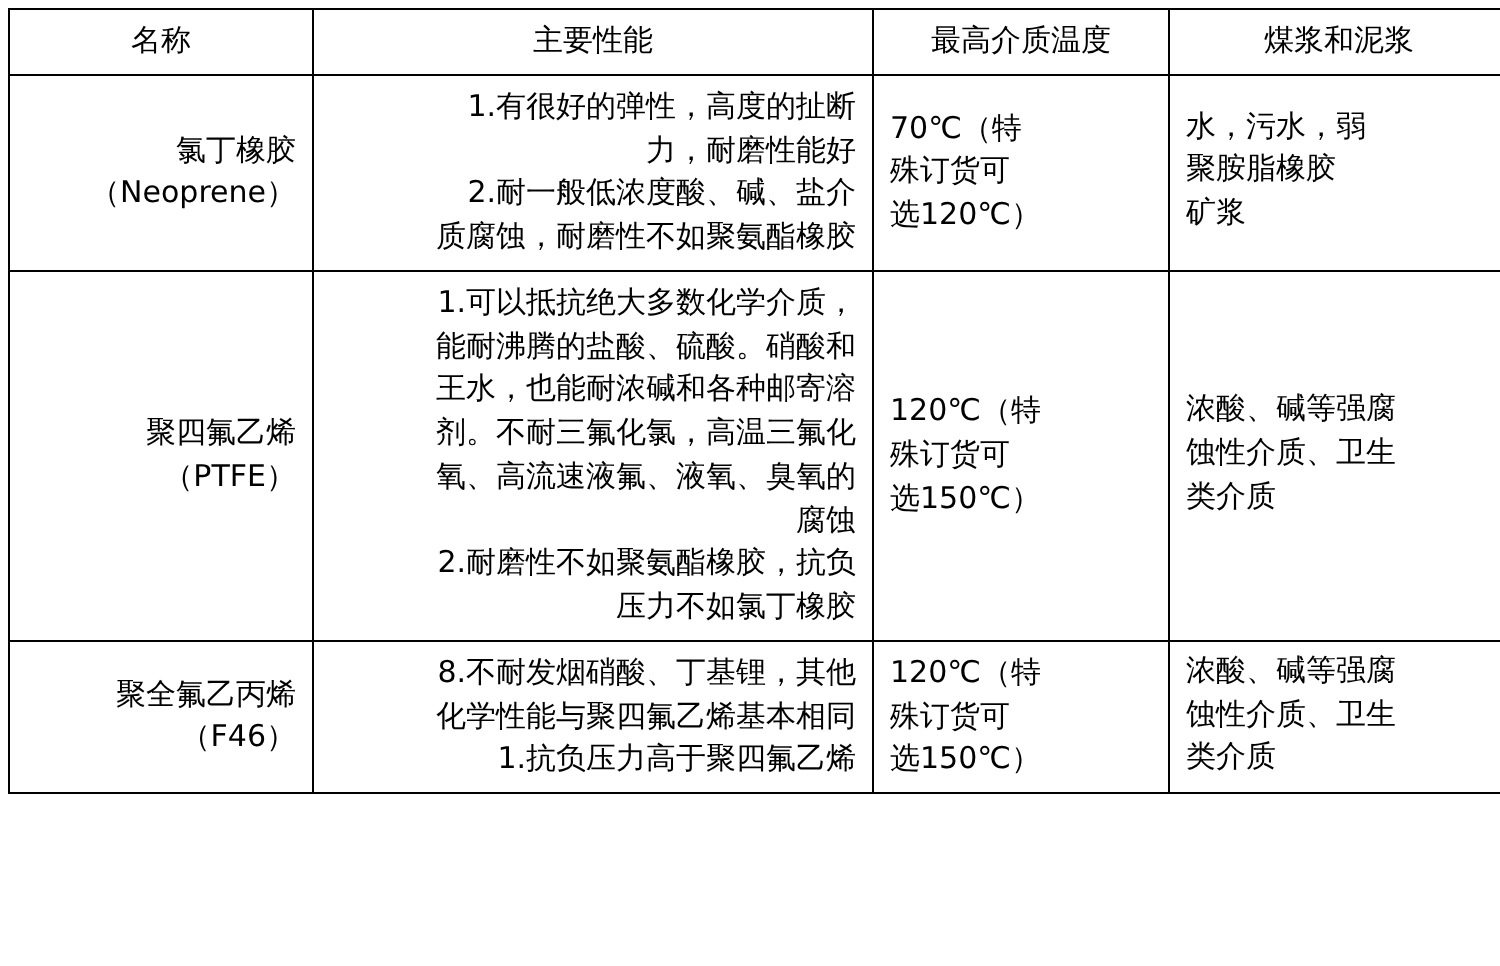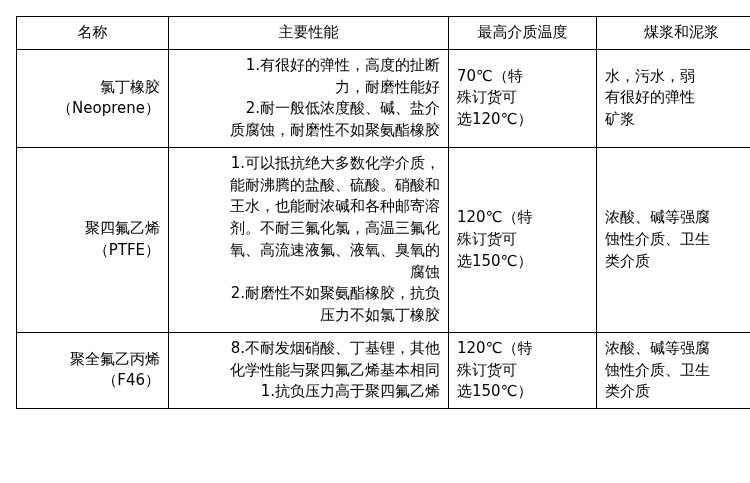--- a/index.html
+++ b/index.html
@@ -11,21 +11,21 @@
     width: 750px;
     height: 483px;
     font-family: "DejaVu Sans", "Liberation Sans", sans-serif;
     color: #000000;
     overflow: hidden;
   }
   .table-wrap {
     width: 750px;
     height: 483px;
     box-sizing: border-box;
-    padding: 16px;
+    padding: 4px;
   }
   table.spec-table {
     width: 750px;
     border-collapse: collapse;
     table-layout: fixed;
   }
   table.spec-table td, table.spec-table th {
     border: 1px solid #000000;
     vertical-align: middle;
     padding: 5px 8px;
@@ -101,21 +101,21 @@
           <span class="line">2.耐一般低浓度酸、碱、盐介</span>
           <span class="line">质腐蚀，耐磨性不如聚氨酯橡胶</span>
         </td>
         <td class="cell-temp">
           <span class="line">70℃（特</span>
           <span class="line">殊订货可</span>
           <span class="line">选120℃）</span>
         </td>
         <td class="cell-scope">
           <span class="line">水，污水，弱</span>
-          <span class="line">有很好的弹性</span>
+          <span class="line">聚胺脂橡胶</span>
           <span class="line">矿浆</span>
         </td>
       </tr>
 
 
       <tr>
         <td class="cell-name">
           <span class="line">聚四氟乙烯</span>
           <span class="line">（PTFE）</span>
         </td>

